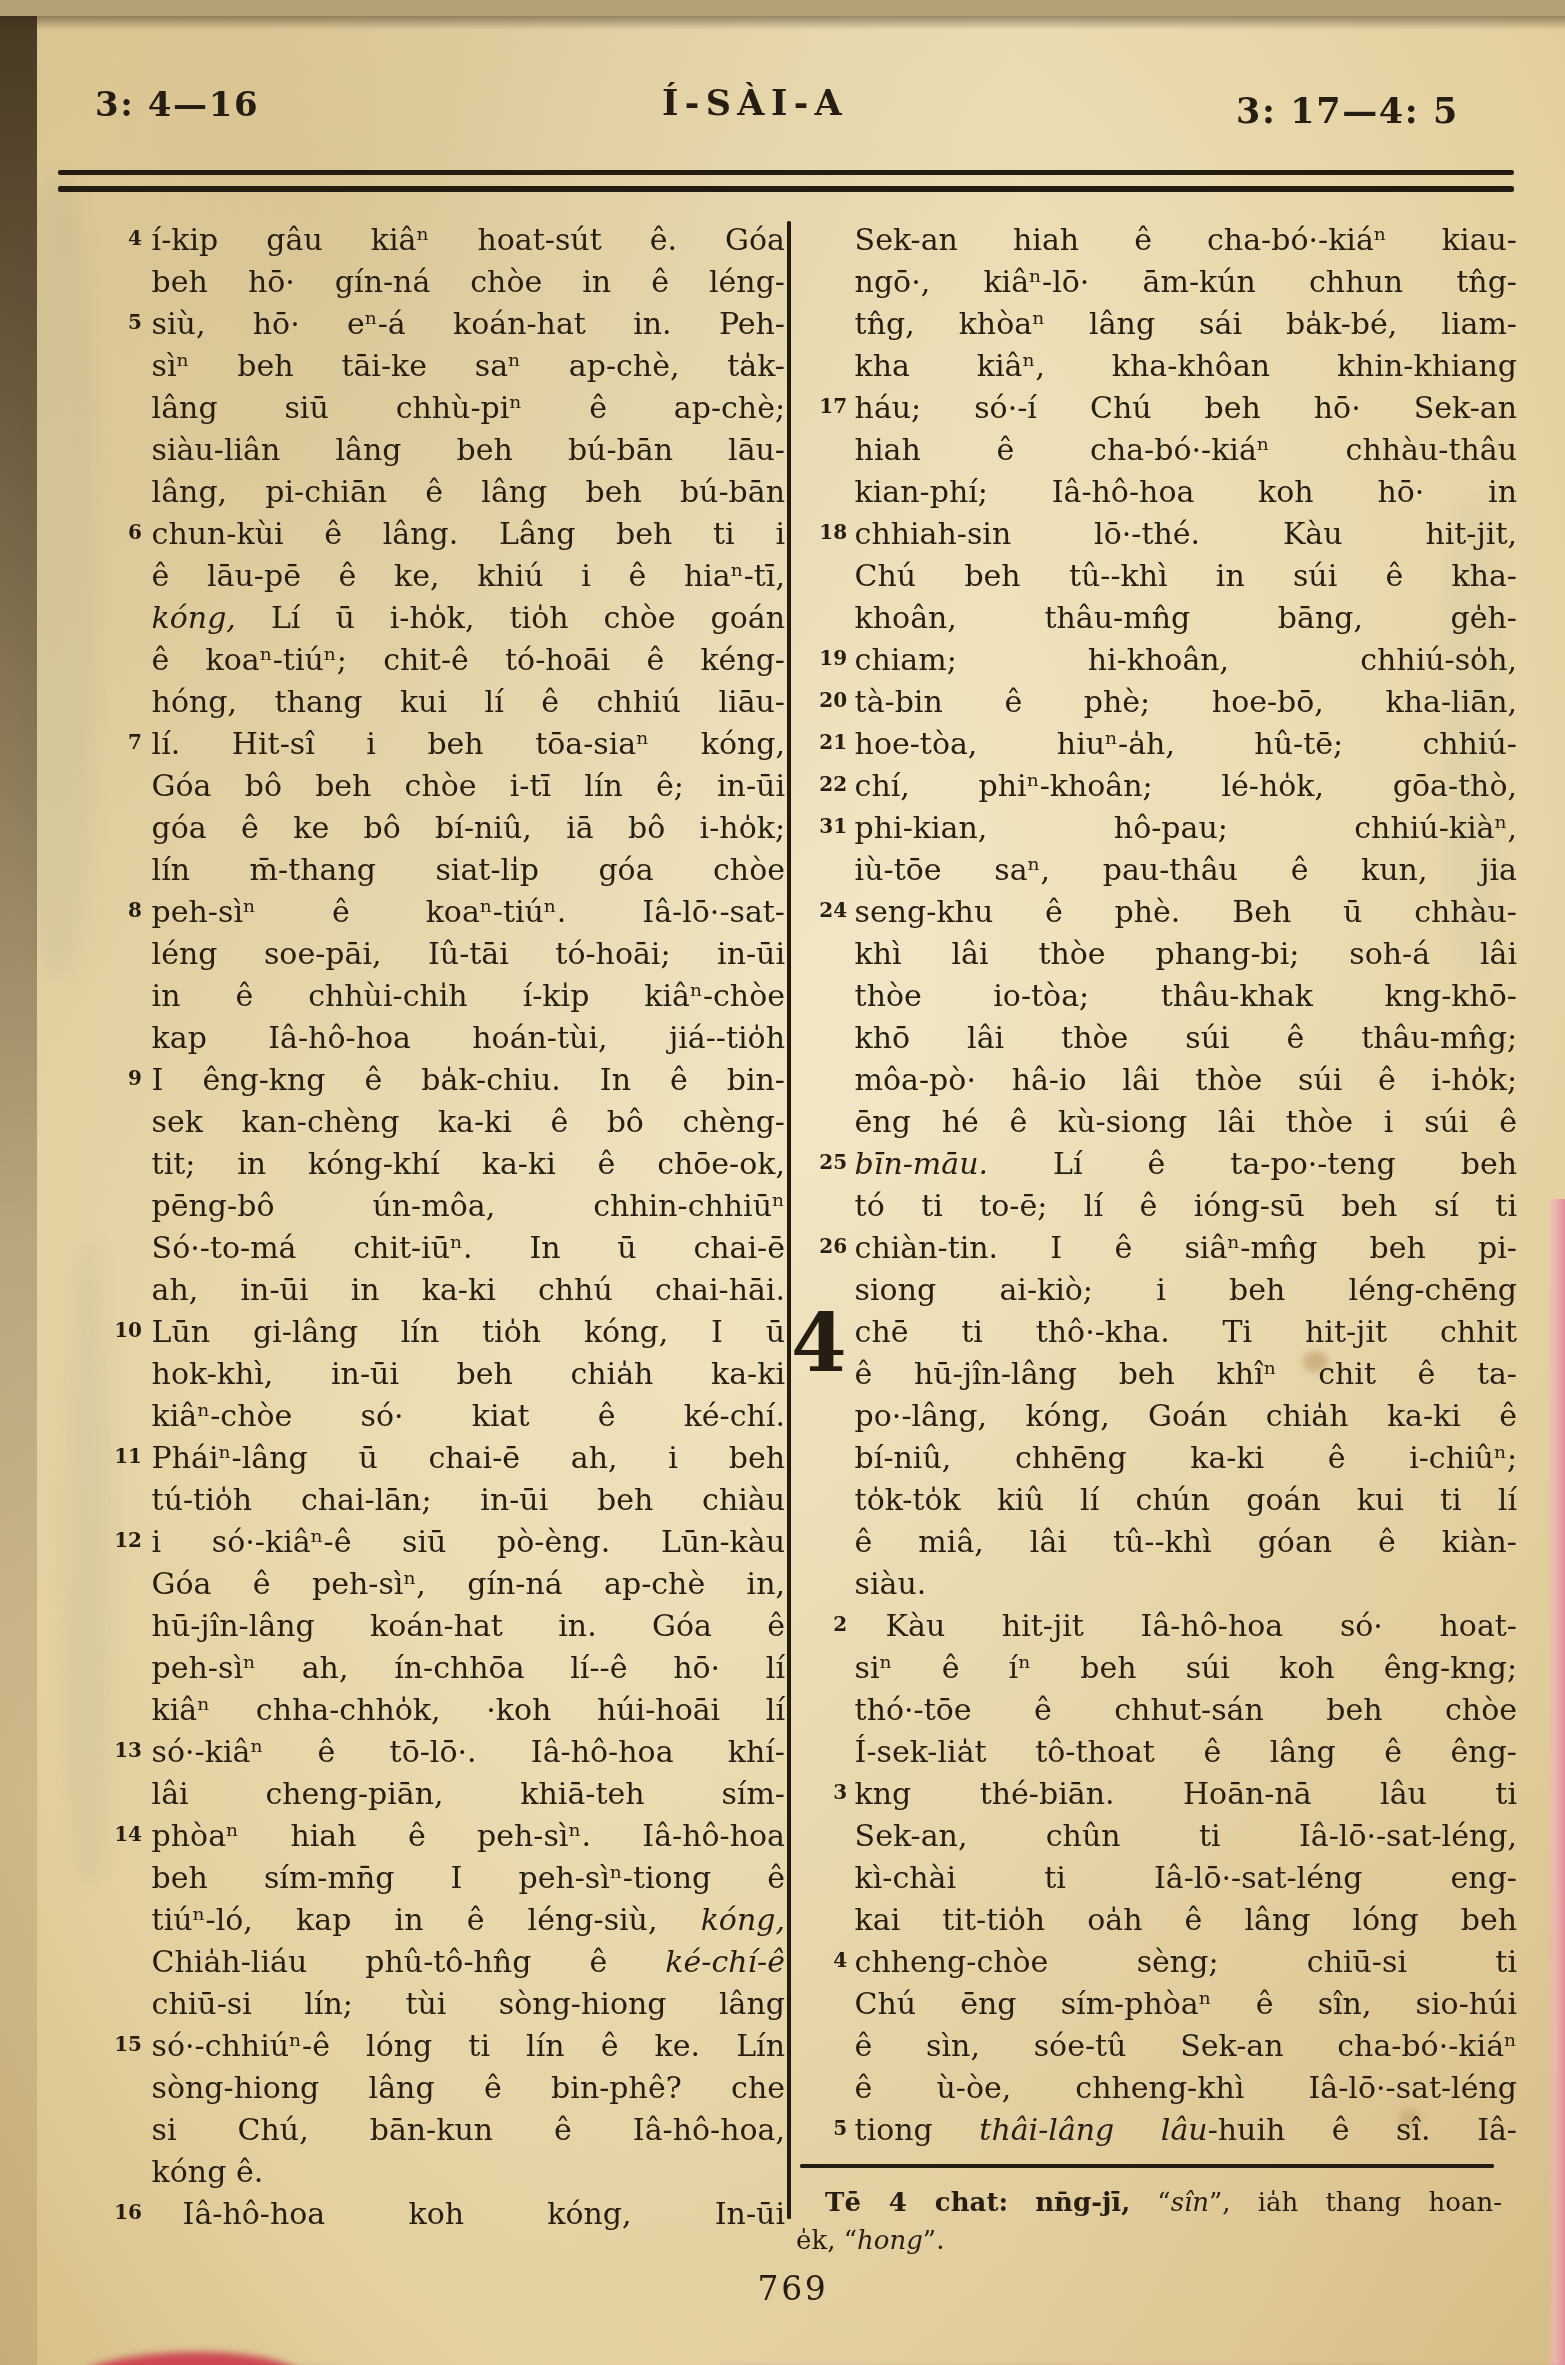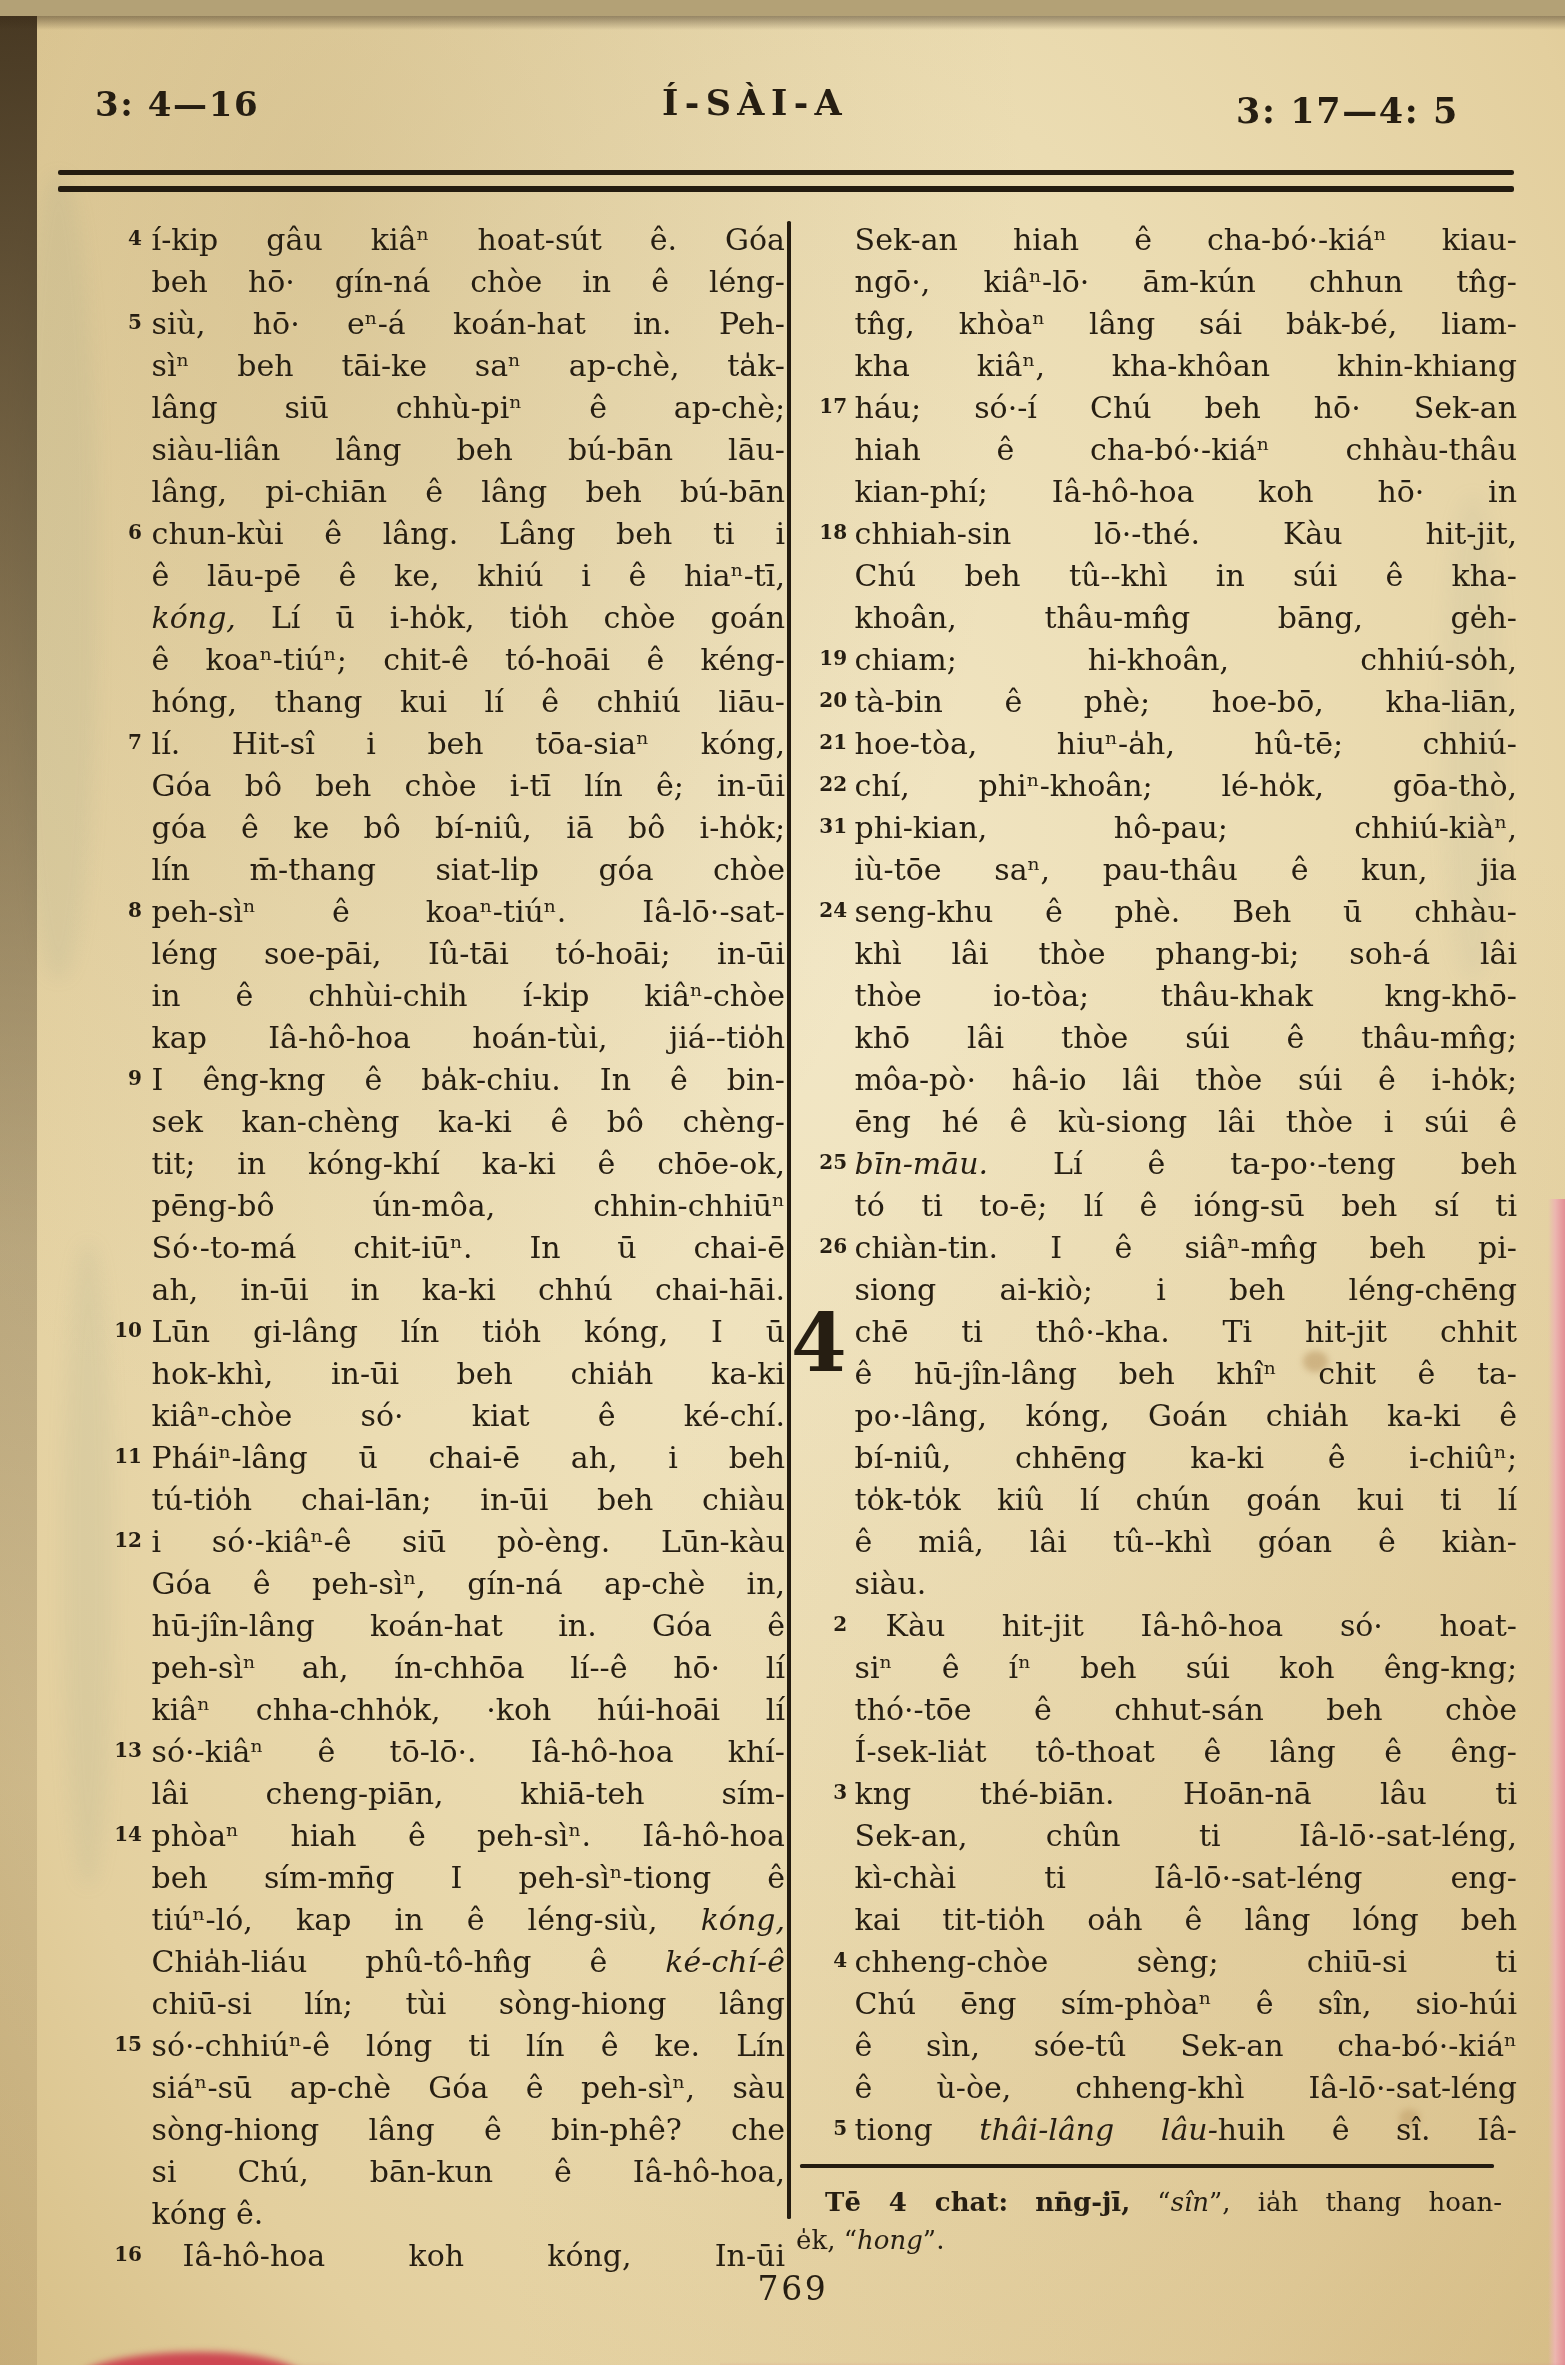--- a/index.html
+++ b/index.html
@@ -264,24 +264,20 @@
         <div class="line">
           <span class="vnum"></span>
           <span class="ltxt">chiū-si lín; tùi sòng-hiong lâng</span>
         </div>
         <div class="line">
           <span class="vnum">15</span>
           <span class="ltxt">só·-chhiúⁿ-ê lóng ti lín ê ke. Lín</span>
         </div>
         <div class="line">
           <span class="vnum"></span>
-          <span class="ltxt">siáⁿ-sū ap-chè Góa ê peh-sìⁿ, sàu</span>
-        </div>
-        <div class="line">
-          <span class="vnum"></span>
           <span class="ltxt">sòng-hiong lâng ê bin-phê? che</span>
         </div>
         <div class="line">
           <span class="vnum"></span>
           <span class="ltxt">si Chú, bān-kun ê Iâ-hô-hoa,</span>
         </div>
         <div class="line end">
           <span class="vnum"></span>
           <span class="ltxt">kóng ê.</span>
         </div>

